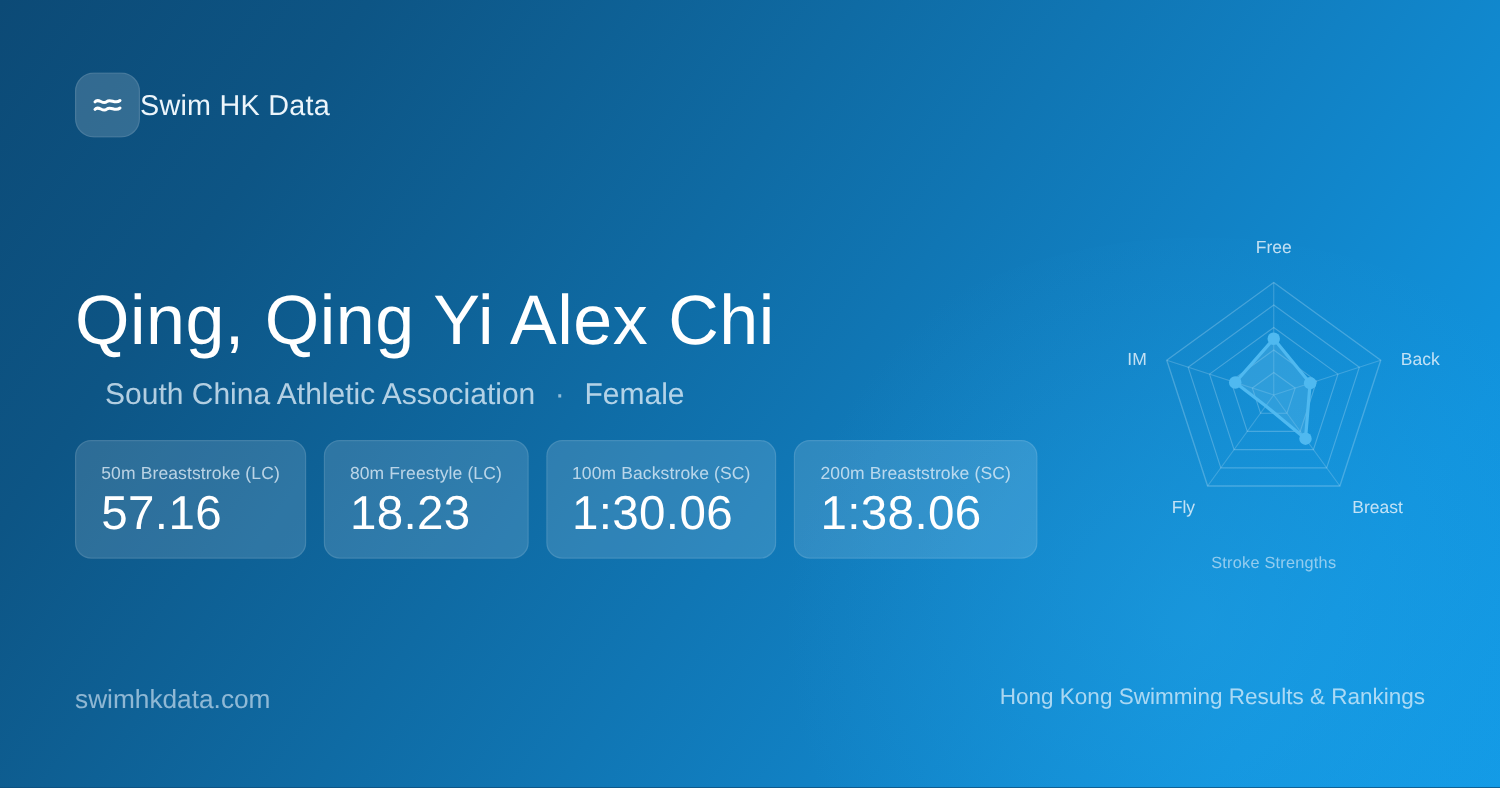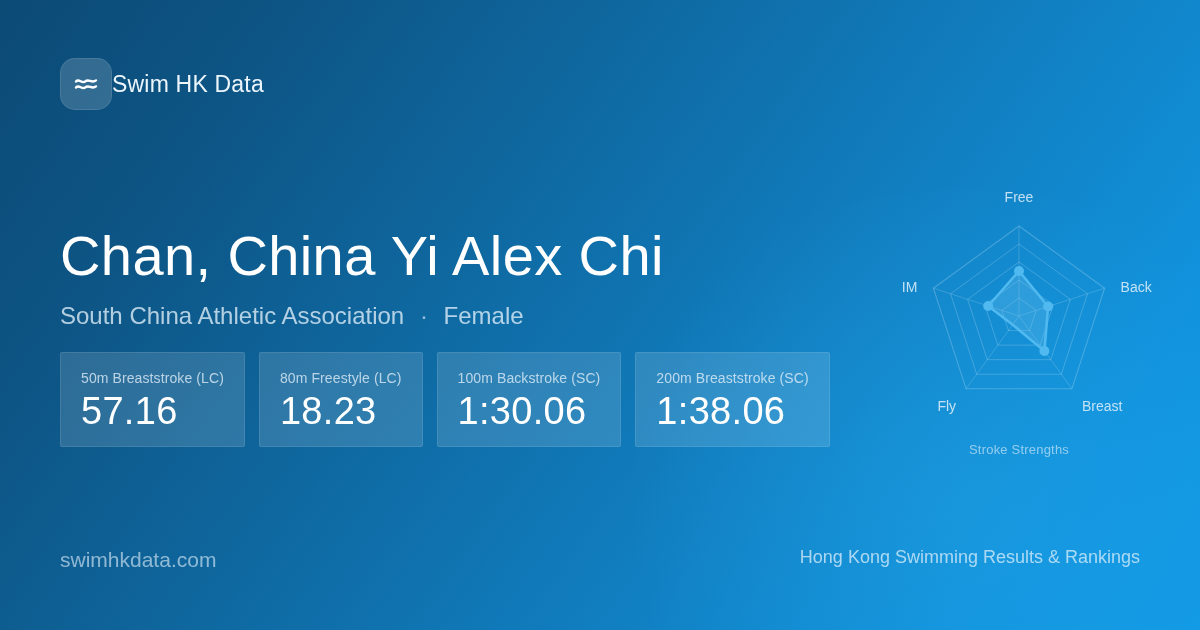--- a/index.html
+++ b/index.html
@@ -85,39 +85,40 @@
     letter-spacing: 0.4px;
     white-space: nowrap;
   }
   .athlete-meta {
     margin-top: 10px;
     font-size: 24px;
     line-height: 30px;
     font-weight: 400;
     color: rgba(226,240,250,0.78);
     white-space: nowrap;
+    margin-left: 24px;
   }
   .meta-sep {
     display: inline-block;
     padding: 0 9px;
     color: rgba(226,240,250,0.62);
   }
 
   
   .stats {
     position: absolute;
     left: 60px;
     top: 352px;
     display: flex;
     gap: 14px;
   }
   .stat-card {
     background: rgba(255,255,255,0.135);
     border: 1px solid rgba(255,255,255,0.10);
-    border-radius: 2px;
+    border-radius: 13px;
     padding: 17px 20px 18px 20px;
     min-width: 120px;
   }
   .stat-label {
     font-size: 14px;
     line-height: 17px;
     color: rgba(225,238,248,0.78);
     white-space: nowrap;
     letter-spacing: 0.1px;
   }
@@ -185,21 +186,21 @@
     <div class="brand-mark">
       <svg width="28" height="28" viewBox="0 0 28 28" aria-hidden="true">
         <path d="M4 11.5 C7 7.8, 10 14.4, 13.4 11.3 C16.6 8.4, 20 13.8, 24 10.4" fill="none" stroke="#ffffff" stroke-width="2.4" stroke-linecap="round"></path>
         <path d="M4 17.5 C7 13.8, 10 20.4, 13.4 17.3 C16.6 14.4, 20 19.8, 24 16.4" fill="none" stroke="#ffffff" stroke-width="2.4" stroke-linecap="round"></path>
       </svg>
     </div>
     <div class="brand-name">Swim HK Data</div>
   </div>
 
   <div class="headline">
-    <div class="athlete-name">Chan, China Yi Alex Chi</div>
+    <div class="athlete-name">Qing, Qing Yi Alex Chi</div>
     <div class="athlete-meta">
       <span>South China Athletic Association</span>
       <span class="meta-sep">·</span>
       <span>Female</span>
     </div>
   </div>
 
   <div class="stats">
     <div class="stat-card">
       <div class="stat-label">50m Breaststroke (LC)</div>

